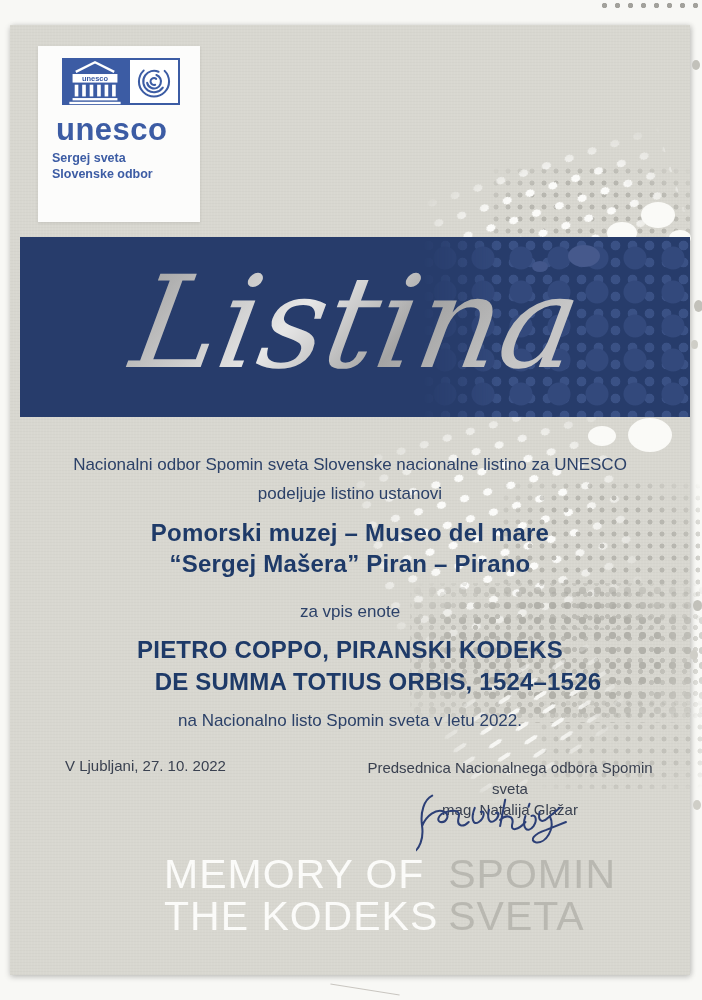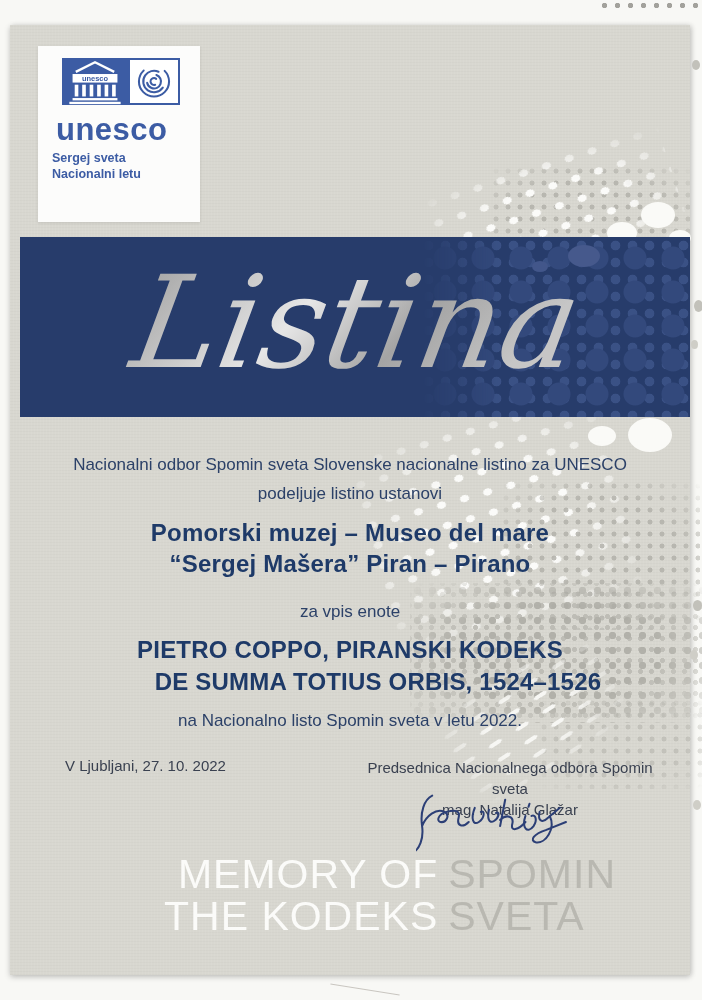--- a/index.html
+++ b/index.html
@@ -89,21 +89,21 @@
   .place-date { position:absolute; left:55px; top:732px; z-index:2; }
   .signer { position:absolute; left:350px; top:732px; width:300px; text-align:center; line-height:21px; z-index:2; }
   .sig-svg { position:absolute; left:406px; top:764px; width:152px; height:64px; z-index:2; }
   
   .footer {
     position:absolute; top:828px; left:0; width:100%;
     display:flex; justify-content:center; gap:10px;
     transform:translateX(40px);
     font-size:41px; line-height:42px; letter-spacing:1px; z-index:2;
   }
-  .footer .en { text-align:right; color:#fbfbf9; }
+  .footer .en { color:#fbfbf9; }
   .footer .sl { text-align:left;  color:#b9b8b1; }
   .pencil-mark {
     position:absolute; left:330px; top:989px; width:70px; height:1px;
     background:#c9c6c0; transform:rotate(9deg); z-index:0;
   }
   .top-edge-dots {
     position:absolute; right:0; top:0; width:104px; height:12px;
     background-image:radial-gradient(circle, #8e8d86 2.4px, transparent 3px);
     background-size:13px 11px; opacity:.8;
   }
@@ -155,21 +155,21 @@
               <circle cx="20" cy="20" r="10" stroke-dasharray="45 19" transform="rotate(35 20 20)"></circle>
               <circle cx="20" cy="20" r="6.5" stroke-dasharray="27 15" transform="rotate(-70 20 20)"></circle>
               <circle cx="20" cy="20" r="3.2" stroke-dasharray="13 8" transform="rotate(70 20 20)"></circle>
             </g>
           </svg>
         </div>
       </div>
       <div class="wordmark">unesco</div>
       <div class="logo-sub">
         <div>Sergej sveta</div>
-        <div>Nacionalni letu</div>
+        <div>Slovenske odbor</div>
       </div>
     </div>
 
     <div class="banner">
       <div class="banner-dots"></div>
       <div class="blob" style="left:548px;top:8px;width:32px;height:22px;background:#46598c;"></div>
       <div class="blob" style="left:512px;top:24px;width:16px;height:11px;background:#42568a;"></div>
       <svg class="listina-svg" viewBox="0 0 670 180">
         <defs>
           <linearGradient id="silver" x1="0" y1="0" x2="1" y2="0.25">

